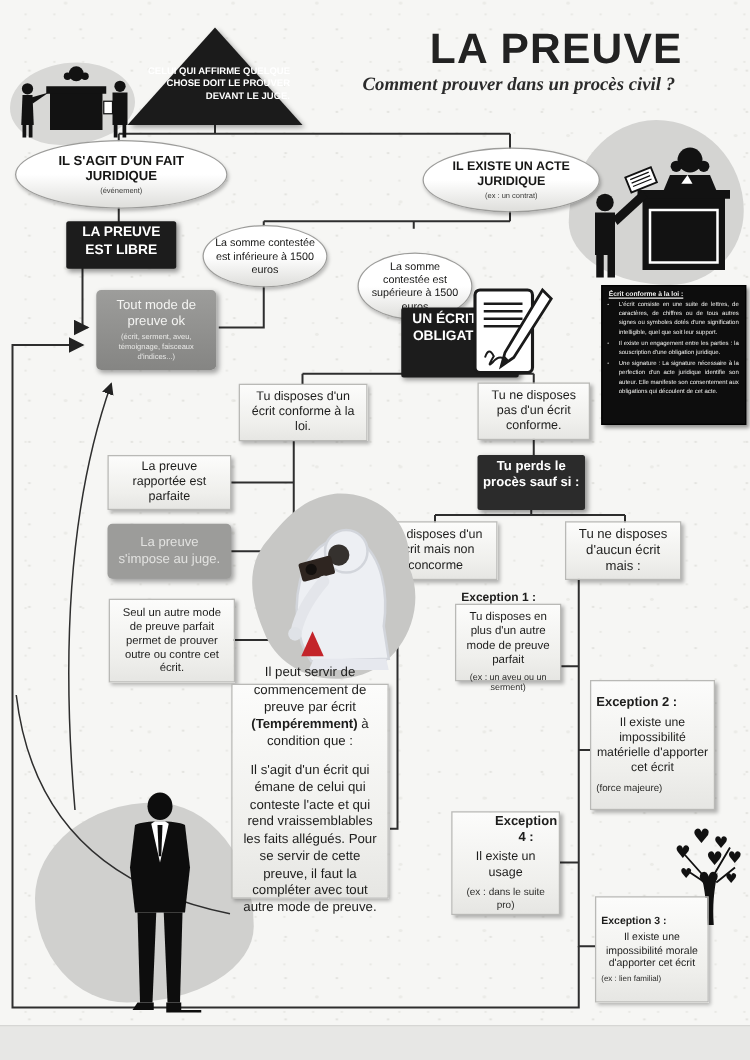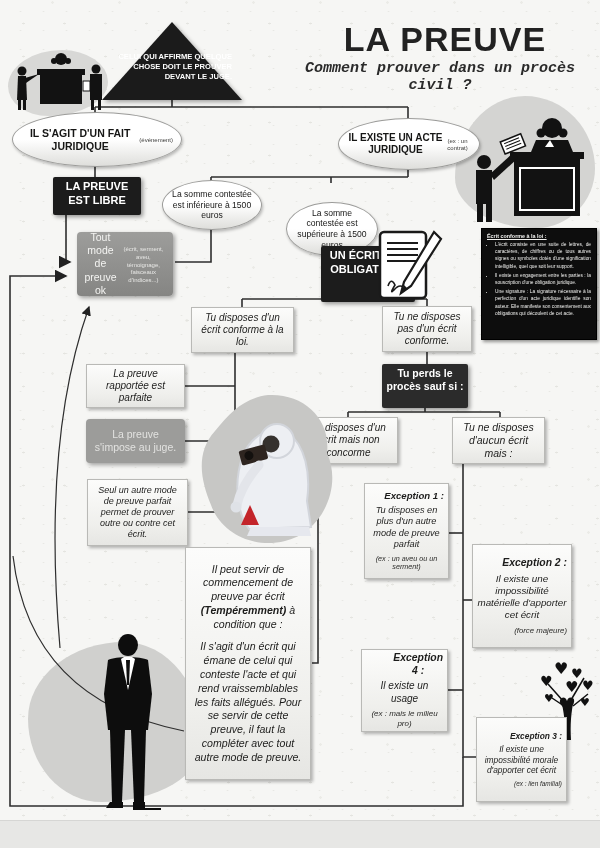--- a/index.html
+++ b/index.html
@@ -15,48 +15,48 @@
     background-position: 3px 7px, 19px 29px, 9px 2px;
   }
   .abs{position:absolute;}
   .blob{position:absolute; z-index:0;}
   svg.lines{position:absolute; left:0; top:0; z-index:1;}
   .node{position:absolute; z-index:2; box-sizing:border-box; text-align:center;}
 
   .box-light{
     background:linear-gradient(180deg,#fcfcfb 0%,#efefec 70%,#e6e6e3 100%);
     border:1px solid #b9b9b6; box-shadow:2px 2px 3px rgba(0,0,0,.28);
-    color:#1d1d1c; display:flex; flex-direction:column; justify-content:center; align-items:flex-end;
-    padding:3px 4px; font-size:10px; line-height:1.22;font-style:italic;
+    color:#1d1d1c; display:flex; flex-direction:column; justify-content:center; align-items:flex-start;
+    padding:3px 4px; font-size:10px; line-height:1.22;
   }
   .box-black{
     background:#1c1c1c; color:#fff; font-weight:bold; box-shadow:2px 2px 4px rgba(0,0,0,.4);
     display:flex; flex-direction:column; justify-content:flex-start; align-items:center; padding:3px 4px;
     font-size:11px; line-height:1.25; border-radius:2px;
   }
   .box-gray{
     background:linear-gradient(180deg,#9d9d9b,#858583); color:#f4f4f2;
     box-shadow:2px 2px 4px rgba(0,0,0,.35); border-radius:4px;
-    display:flex; justify-content:center; align-items:center; padding:3px 5px;
+    display:flex; flex-direction:column; justify-content:center; align-items:center; padding:3px 5px;
     font-size:10.5px; line-height:1.25;
   }
   .ellipse{
     background:linear-gradient(180deg,#ffffff 50%,#dededb 100%);
     border:1px solid #9c9c9a; border-radius:50%;
     box-shadow:1px 2px 3px rgba(0,0,0,.25); color:#161615;
-    display:flex; flex-direction:row; justify-content:center; align-items:center; padding:2px 8px;
+    display:flex; flex-direction:column; justify-content:center; align-items:center; padding:2px 8px;
   }
   .ellipse .lbl{font-weight:bold; font-size:10.5px; line-height:1.2;}
   .ellipse.small .lbl{font-weight:normal; font-size:8.6px; line-height:1.25;}
   .note{font-size:6px; color:#3c3c3a; margin-top:2px; line-height:1.1;}
   .note-light{font-size:6px; color:#e8e8e6; margin-top:3px; line-height:1.3;}
 
   .title{font-size:34px; font-weight:bold; color:#222; letter-spacing:1px; text-align:center;}
-  .subtitle{font-family:Liberation Mono, monospace; font-style:italic; font-weight:bold;
-    font-size:15px; color:#2b2b2b; text-align:center;}
+  .subtitle{font-family:Liberation Serif, serif; font-style:italic; font-weight:bold;
+    font-size:15px; color:#2b2b2b; text-align:left;}
   .author{font-size:10px; letter-spacing:2px; color:#4a4a48; text-align:center;}
 
   .tri{width:0;height:0;border-left:70px solid transparent;border-right:70px solid transparent;
     border-bottom:78px solid #1b1b1b; filter:drop-shadow(2px 2px 2px rgba(0,0,0,.35));}
   .tri-text{position:absolute; left:112px; top:52px; width:120px; text-align:right;
     color:#fff; font-weight:bold; font-size:7.6px; line-height:1.3; z-index:3;}
 
   .panel{
     background:#0d0d0d; color:#f2f2f0; text-align:left; padding:4px 5px;
     border:1px solid #000; box-shadow:2px 2px 3px rgba(0,0,0,.4);
@@ -271,41 +271,41 @@
         <rect x="47" y="54" width="27" height="15" rx="2" fill="#2e2520"></rect>
         <circle cx="56" cy="61" r="4.5" fill="#13100e"></circle>
       </g>
       <path d="M66,72 C54,86 47,98 44,112" stroke="#e3e5ea" stroke-width="9" fill="none" stroke-linecap="round"></path>
       <circle cx="43" cy="114" r="5.5" fill="#dfe2e7"></circle>
       <path d="M48,132 L66,132 L57,112 Z" fill="#c3242a"></path>
       <path d="M58,134 L116,134 L118,143 L54,143 Z" fill="#e6e8ee"></path>
     </svg>
   </div>
 
-  <div class="node box-light exc" style="left:364px; top:483px; width:85px; height:96px;">
+  <div class="node box-light exc" style="left:364px; top:483px; width:85px; height:62px;">
     <div class="etitle">Exception 1 :</div>
     <div class="ebody">Tu disposes en plus d'un autre mode de preuve parfait</div>
     <div class="enote">(ex : un aveu ou un serment)</div>
   </div>
 
-  <div class="node box-light bigbox" style="left:185px; top:547px; width:126px; height:233px; padding:8px 7px;">
+  <div class="node box-light bigbox" style="left:185px; top:547px; width:126px; height:172px; padding:8px 7px;">
     <p><span>Il peut servir de commencement de preuve par écrit </span><b>(Tempéremment)</b><span> à condition que :</span></p>
     <p>Il s'agit d'un écrit qui émane de celui qui conteste l'acte et qui rend vraissemblables les faits allégués. Pour se servir de cette preuve, il faut la compléter avec tout autre mode de preuve.</p>
   </div>
 
   <div class="node box-light exc" style="left:472px; top:544px; width:100px; height:104px;">
     <div class="etitle" style="font-size:10.4px;">Exception 2 :</div>
     <div class="ebody" style="font-size:9.8px;">Il existe une impossibilité matérielle d'apporter cet écrit</div>
     <div class="enote" style="font-size:7.8px;">(force majeure)</div>
   </div>
 
   <div class="node box-light exc" style="left:361px; top:649px; width:87px; height:83px;">
     <div class="etitle" style="font-size:10.4px;padding-left:30px;">Exception 4 :</div>
     <div class="ebody" style="font-size:10px;">Il existe un usage</div>
-    <div class="enote" style="font-size:8px;">(ex : mais le milieu pro)</div>
+    <div class="enote" style="font-size:8px;">(ex : dans le suite pro)</div>
   </div>
 
   <div class="abs" style="left:538px; top:650px; z-index:2;">
     <svg width="62" height="92" viewBox="0 0 62 92">
       <g fill="#111" font-family="DejaVu Sans, sans-serif">
         <path d="M28,90 C27,72 26,62 23,50 L30,56 L36,48 C33,64 32,74 33,90 Z"></path>
         <path d="M10,34 L26,52 M46,28 L33,50 M50,44 L35,56 M14,48 L26,56" stroke="#111" stroke-width="1.5" fill="none"></path>
         <text x="2" y="36" font-size="14">♥</text>
         <text x="16" y="24" font-size="16">♥</text>
         <text x="33" y="28" font-size="13">♥</text>

